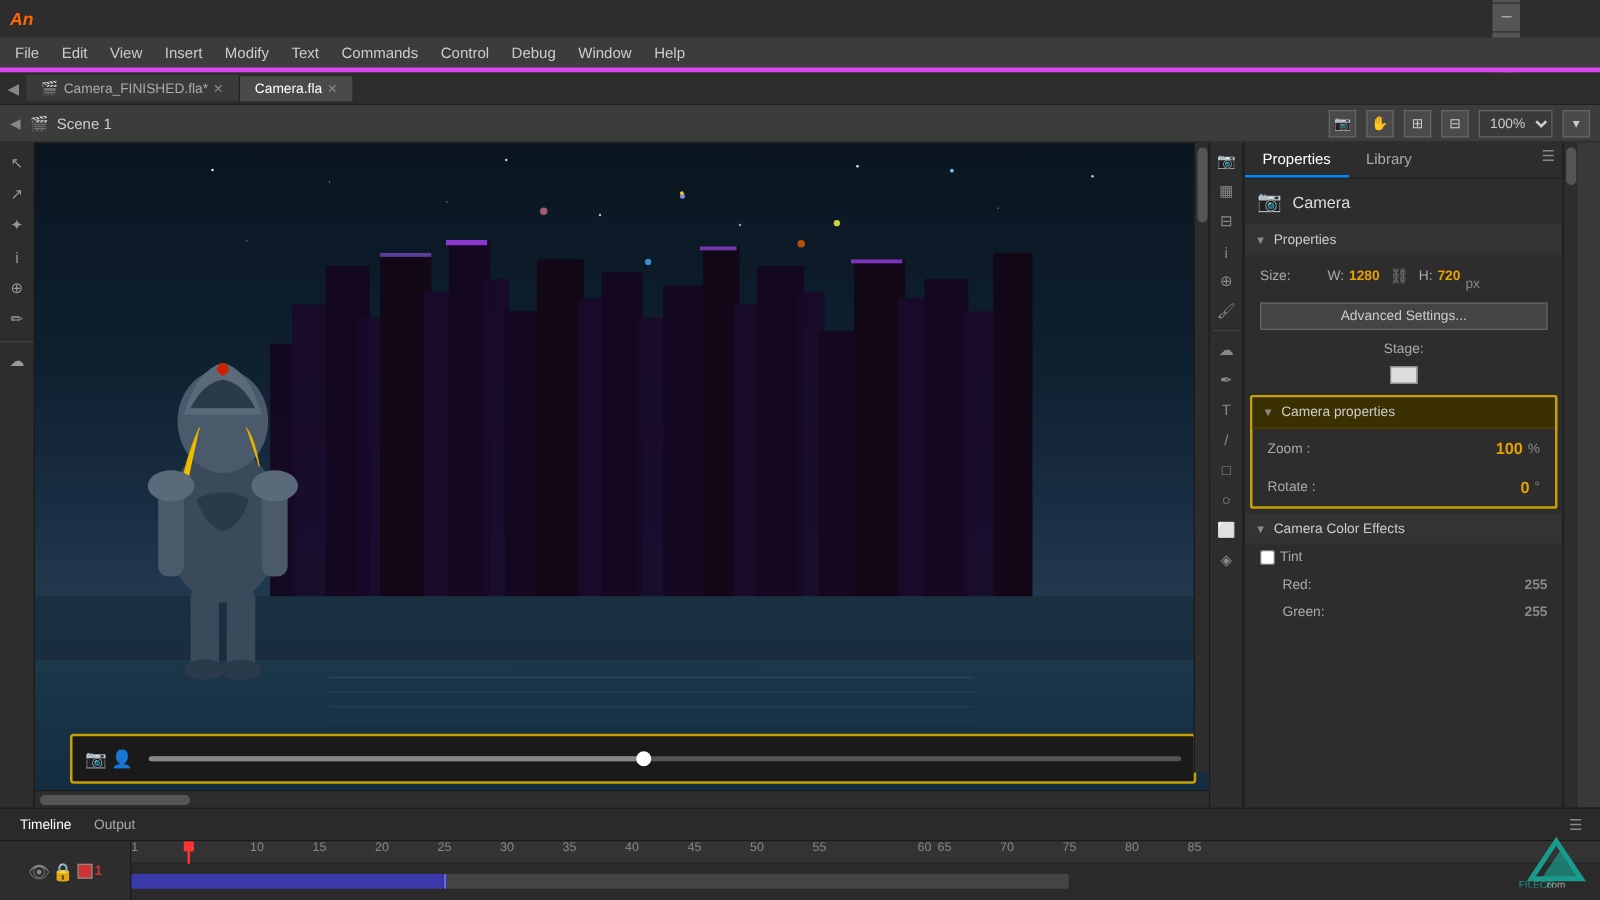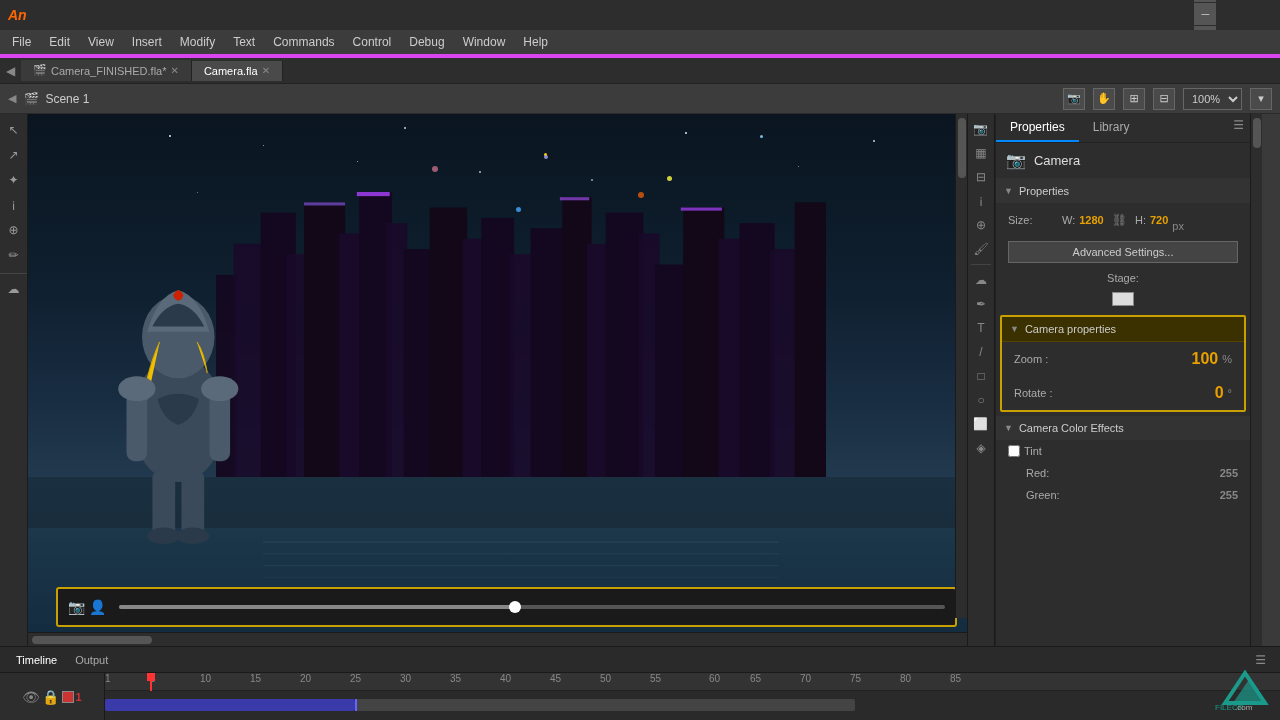--- a/index.html
+++ b/index.html
@@ -78,21 +78,21 @@
 
     
     .stage-row { display: flex; align-items: center; padding: 5px 12px; gap: 8px; flex-direction: column; }
     .stage-label { color: #aaa; font-size: 11px; }
     .stage-color { width: 22px; height: 14px; background: #ddd; border: 1px solid #888; cursor: pointer; }
 
     
     #camera-props { border: 2px solid #c8a000; margin: 4px; border-radius: 2px; background: #2d2d2d; }
     .cam-prop-row { display: flex; align-items: center; padding: 8px 12px; gap: 4px; }
     .cam-prop-label { color: #aaa; font-size: 11px; flex: 1; }
-    .cam-prop-value { color: #e8a000; font-size: 16px; font-weight: bold; }
+    .cam-prop-value { color: #e8a000; font-size: 13px; font-weight: bold; }
     .cam-prop-unit { color: #888; font-size: 11px; }
 
     
     .color-effects-section { padding: 0; }
     .color-prop-row { display: flex; align-items: center; padding: 5px 12px; gap: 4px; }
     .color-checkbox { width: 12px; height: 12px; }
     .color-label { color: #aaa; font-size: 11px; flex: 1; }
     .color-value { color: #888; font-size: 11px; font-weight: bold; }
 
     
@@ -492,21 +492,21 @@
           <span class="tl-num" style="left:95px;">10</span>
           <span class="tl-num" style="left:145px;">15</span>
           <span class="tl-num" style="left:195px;">20</span>
           <span class="tl-num" style="left:245px;">25</span>
           <span class="tl-num" style="left:295px;">30</span>
           <span class="tl-num" style="left:345px;">35</span>
           <span class="tl-num" style="left:395px;">40</span>
           <span class="tl-num" style="left:445px;">45</span>
           <span class="tl-num" style="left:495px;">50</span>
           <span class="tl-num" style="left:545px;">55</span>
-          <span class="tl-num" style="left:604px;">60</span>
+          <span class="tl-num" style="left:629px;">60</span>
           <span class="tl-num" style="left:645px;">65</span>
           <span class="tl-num" style="left:695px;">70</span>
           <span class="tl-num" style="left:745px;">75</span>
           <span class="tl-num" style="left:795px;">80</span>
           <span class="tl-num" style="left:845px;">85</span>
         </div>
 
         <div id="tl-playhead">
           <div id="tl-playhead-marker"></div>
         </div>

